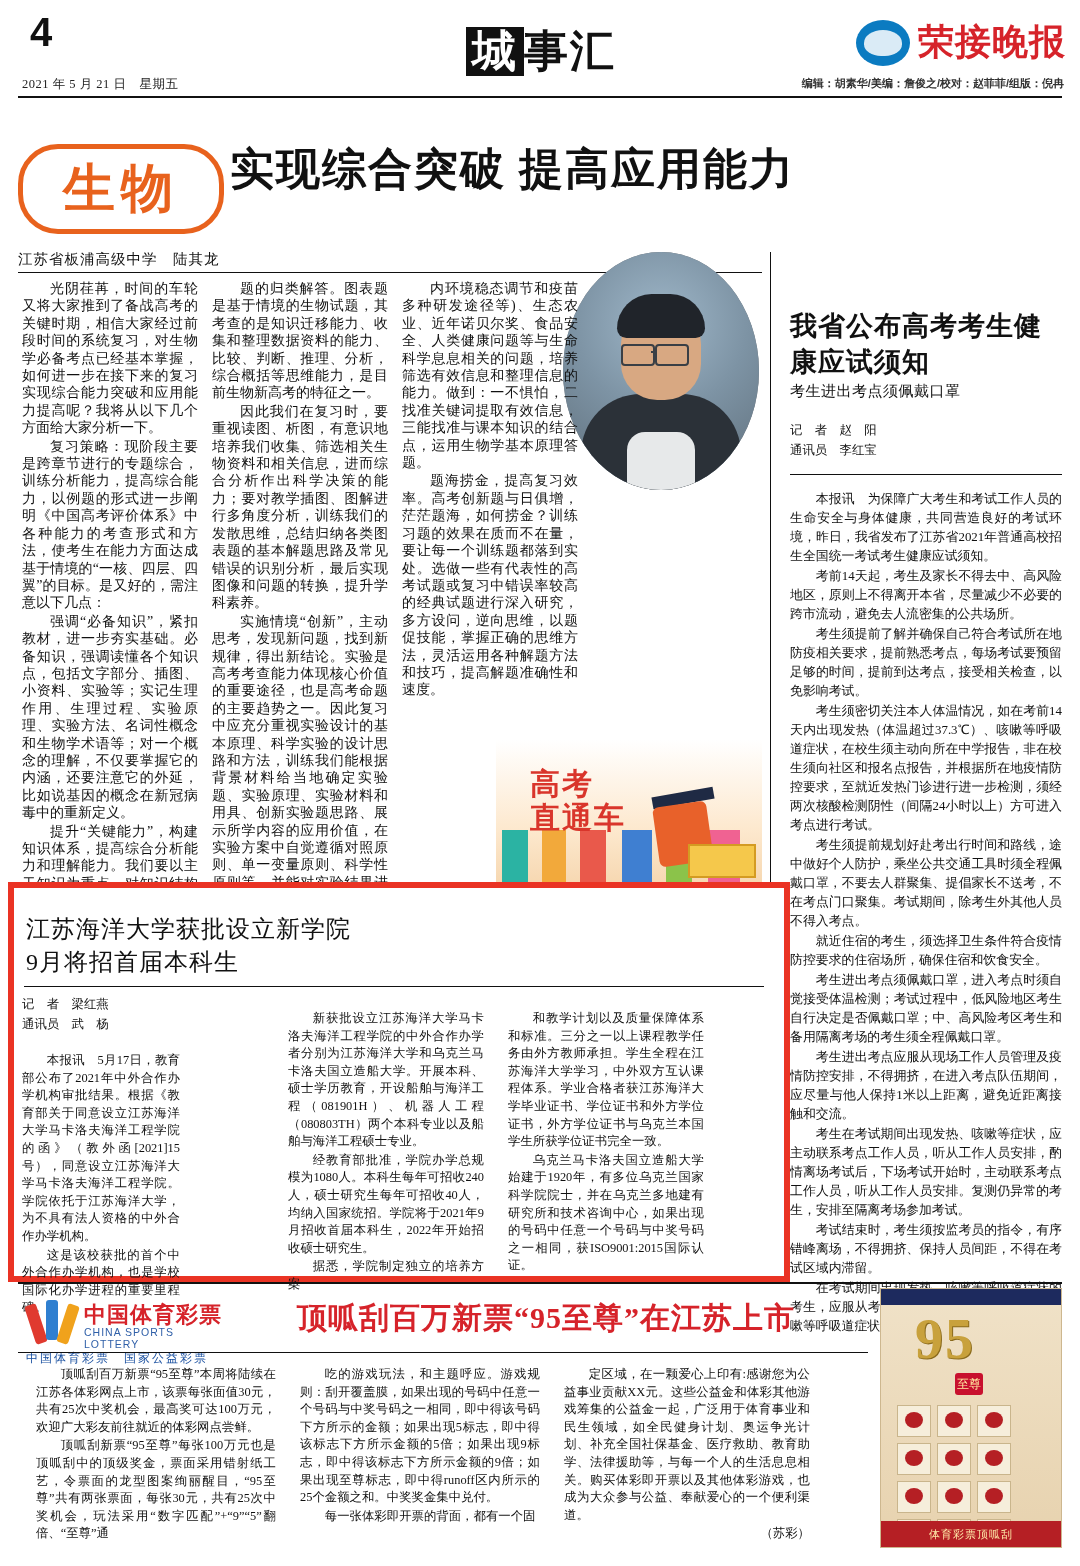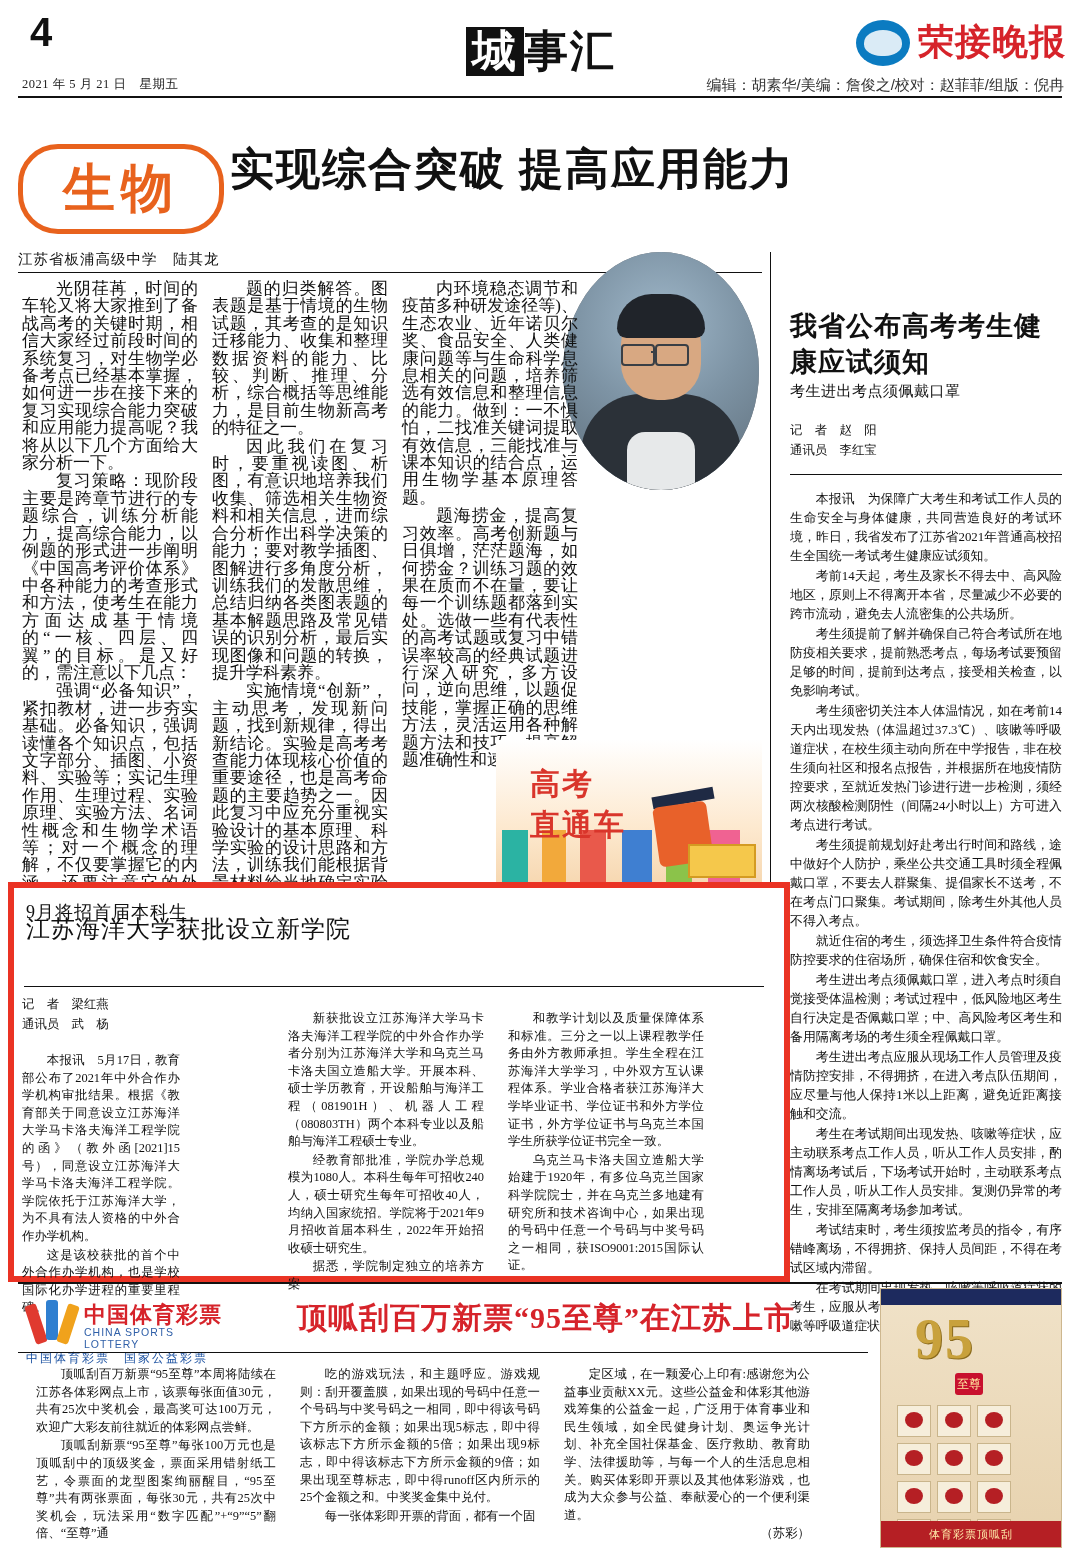--- a/index.html
+++ b/index.html
@@ -9,34 +9,34 @@
   
   .masthead{position:absolute;left:0;top:0;width:1080px;height:96px;}
   .pageno{position:absolute;left:30px;top:10px;font-size:40px;font-weight:bold;font-family:"Liberation Sans",sans-serif;color:#111;}
   .dateline{position:absolute;left:22px;top:76px;font-size:12.5px;font-family:Liberation Serif, serif;color:#222;letter-spacing:.5px;}
   .section-logo{position:absolute;left:466px;top:22px;font-size:44px;font-weight:bold;letter-spacing:2px;font-family:"Liberation Serif",serif;}
   .section-logo .big{background:#111;color:#fff;padding:0 6px;}
   .nameplate{position:absolute;right:14px;top:18px;display:flex;align-items:center;gap:8px;}
   .np-badge{width:54px;height:46px;border-radius:50%;background:#0b7bc1;position:relative;overflow:hidden;}
   .np-badge:after{content:"";position:absolute;left:8px;top:10px;width:38px;height:26px;border-radius:50% 50% 45% 45%;background:#fff;opacity:.85;}
   .np-text{font-size:36px;font-weight:bold;color:#d6232a;letter-spacing:1px;font-family:"Liberation Serif",serif;}
-  .credits{position:absolute;right:16px;top:76px;font-size:15px;color:#333;font-family:"Liberation Sans",sans-serif;}
+  .credits{position:absolute;right:16px;top:76px;font-size:11px;color:#333;font-family:"Liberation Sans",sans-serif;font-weight:bold;}
   .rule-top{position:absolute;left:18px;top:96px;width:1044px;height:2px;background:#111;}
 
   
   .hl-wrap{position:absolute;left:18px;top:140px;width:1044px;height:96px;}
   .hl-badge{position:absolute;left:0;top:4px;width:196px;height:80px;border:5px solid #e8621d;border-radius:40px;display:flex;align-items:center;justify-content:center;}
   .hl-badge span{font-size:52px;font-weight:bold;color:#e8621d;letter-spacing:6px;font-family:"Liberation Serif",serif;}
   .hl-main{position:absolute;left:212px;top:0;font-size:44px;font-weight:bold;letter-spacing:2px;white-space:nowrap;font-family:"Liberation Serif",serif;}
   .byline{position:absolute;left:18px;top:250px;font-size:14.5px;letter-spacing:1px;}
 
   .rule-underhead{position:absolute;left:18px;top:272px;width:744px;height:1px;background:#111;}
 
   
-  .col{position:absolute;font-size:17px;line-height:17.4px;text-align:justify;color:#111;}
+  .col{position:absolute;font-size:14px;line-height:17.4px;text-align:justify;color:#111;}
   .col p{margin:0 0 1px 0;text-indent:2em;}
 
   .c1{left:22px;top:280px;width:176px;}
   .c2{left:212px;top:280px;width:176px;}
   .c3{left:402px;top:280px;width:176px;}
 
   
   .portrait{position:absolute;left:563px;top:252px;width:196px;height:238px;border-radius:50%;overflow:hidden;background:#6d6f72;}
   .portrait .sky{position:absolute;inset:0;background:radial-gradient(circle at 50% 30%, #9fb7c9 0%, #7d93a4 45%, #5d6c78 100%);}
   .portrait .body{position:absolute;left:18px;bottom:0;width:160px;height:96px;background:#2b3138;border-radius:60px 60px 0 0;}
@@ -53,31 +53,31 @@
   .rt-title{position:absolute;left:790px;top:308px;width:272px;font-size:27px;font-weight:bold;line-height:36px;letter-spacing:1px;}
   .rt-sub{position:absolute;left:790px;top:382px;width:272px;font-size:15px;letter-spacing:.5px;}
   .rt-byline{position:absolute;left:790px;top:420px;width:272px;font-size:12.4px;line-height:20px;}
   .rt-rule{position:absolute;left:790px;top:474px;width:272px;height:1px;background:#111;}
   .c5{left:790px;top:490px;width:272px;font-size:12.9px;line-height:19px;}
 
   
   .ad-gk{position:absolute;left:496px;top:740px;width:266px;height:146px;overflow:hidden;}
   .ad-gk .sky{position:absolute;inset:0;background:linear-gradient(180deg,#ffffff 0%,#fde9cf 60%,#f6d7b0 100%);}
   .ad-gk .t1{position:absolute;left:34px;top:24px;font-size:30px;font-weight:bold;color:#d9352b;letter-spacing:2px;}
-  .ad-gk .t2{position:absolute;left:34px;top:58px;font-size:30px;font-weight:bold;color:#d9352b;letter-spacing:2px;margin-top:7px;}
+  .ad-gk .t2{position:absolute;left:34px;top:58px;font-size:30px;font-weight:bold;color:#d9352b;letter-spacing:2px;}
   .ad-gk .city{position:absolute;left:6px;bottom:0;width:260px;height:56px;background:
      linear-gradient(90deg,#2bb3a3 0 26px,transparent 26px 40px,#f2a93b 40px 64px,transparent 64px 78px,#e9594b 78px 104px,transparent 104px 120px,#3f7fd1 120px 150px,transparent 150px 164px,#8bc34a 164px 190px,transparent 190px 206px,#f06292 206px 238px,transparent 238px 260px);}
   .ad-gk .grad{position:absolute;right:52px;top:64px;width:54px;height:60px;background:#e8612a;border-radius:6px;transform:rotate(-8deg);}
   .ad-gk .cap{position:absolute;right:48px;top:52px;width:62px;height:12px;background:#1f2a44;transform:rotate(-10deg);}
   .ad-gk .book{position:absolute;right:6px;bottom:8px;width:64px;height:30px;background:#f5c84b;border:2px solid #d49b22;}
 
   
   .box-red{position:absolute;left:8px;top:882px;width:770px;height:388px;border:6px solid #ea3324;background:#fff;}
   .bx-title{position:absolute;left:26px;top:906px;width:640px;font-size:24px;font-weight:normal;letter-spacing:1px;margin-top:7px;}
-  .bx-sub{position:absolute;left:26px;top:900px;font-size:18px;letter-spacing:1px;}
+  .bx-sub{position:absolute;left:26px;top:946px;font-size:24px;letter-spacing:1px;}
   .bx-rule{position:absolute;left:24px;top:986px;width:740px;height:1px;background:#111;}
   .bx-by{position:absolute;left:22px;top:994px;width:120px;font-size:12.4px;line-height:20px;}
   .bx-c1{left:22px;top:1052px;width:158px;font-size:12.4px;line-height:17.6px;}
   .bx-c2{left:288px;top:1010px;width:196px;font-size:12.4px;line-height:17.6px;}
   .bx-c3{left:508px;top:1010px;width:196px;font-size:12.4px;line-height:17.6px;}
 
   
   .ad-lot{position:absolute;left:18px;top:1282px;width:1044px;height:268px;border-top:2px solid #111;}
   .lot-logo{position:absolute;left:22px;top:1294px;width:206px;height:68px;}
   .lot-mark{position:absolute;left:8px;top:6px;width:46px;height:46px;}

